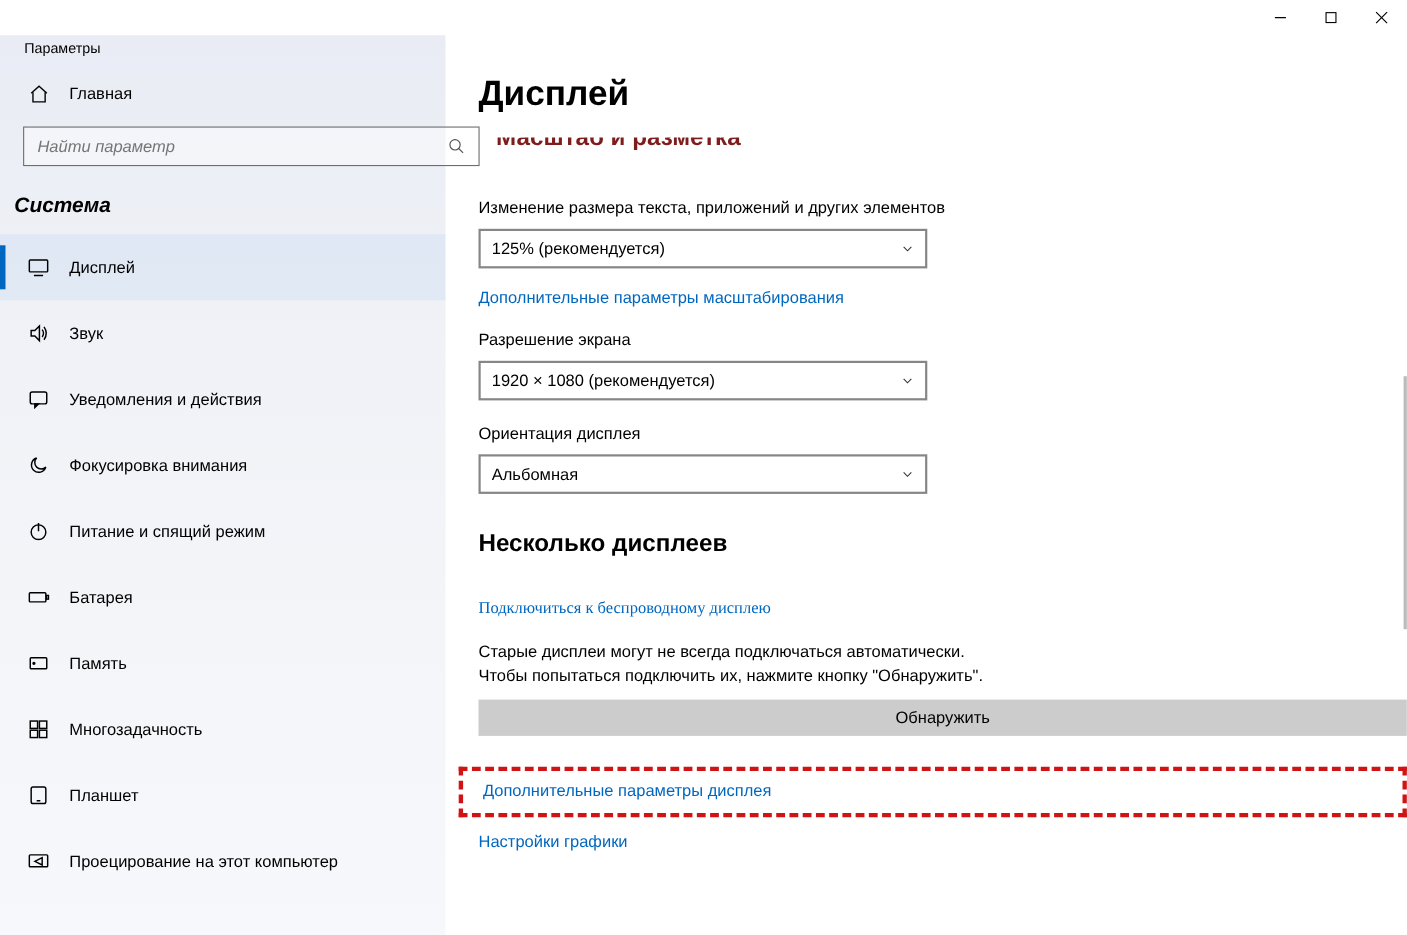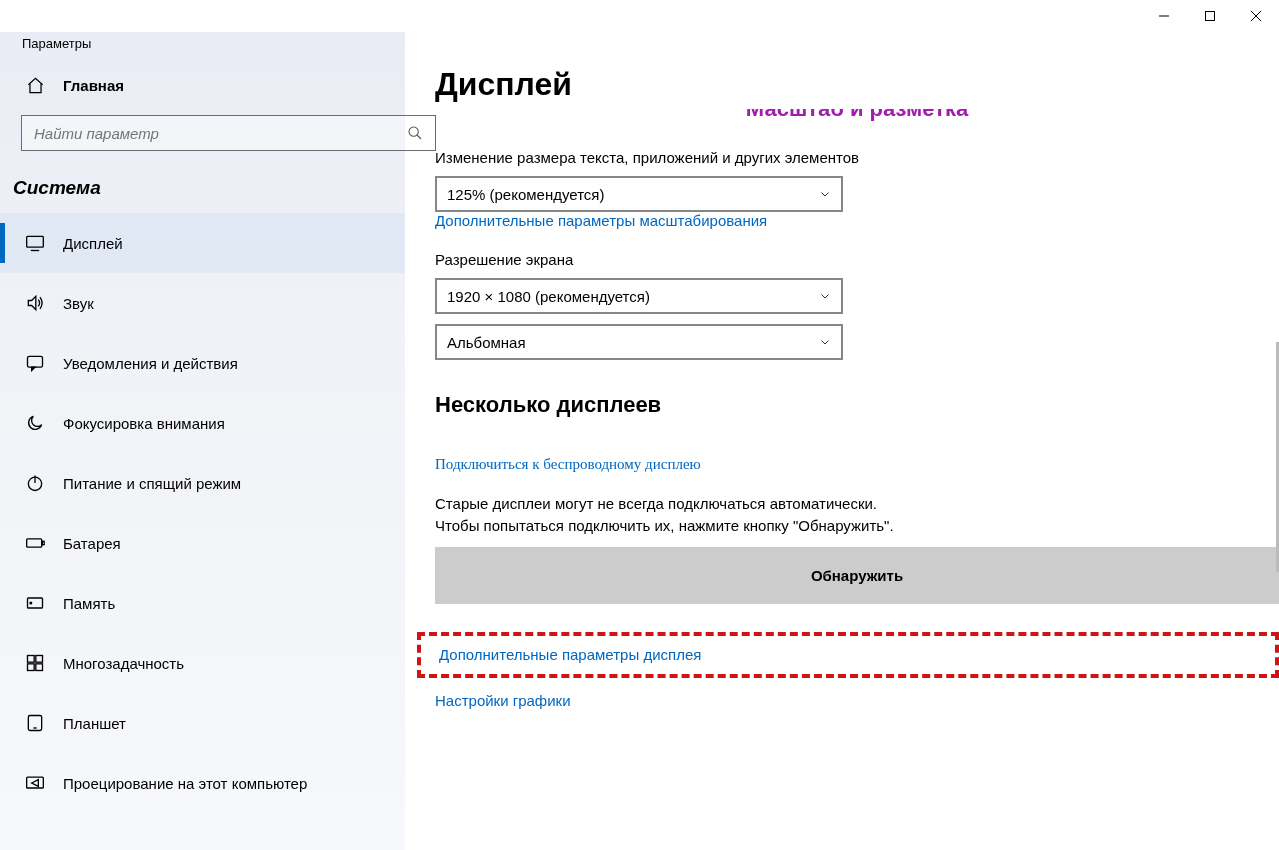--- a/index.html
+++ b/index.html
@@ -56,21 +56,20 @@
     padding: 4px 22px 14px 22px;
     font-size: 13px;
     color: #000;
   }
   .home-row {
     display: flex;
     align-items: center;
     gap: 18px;
     padding: 10px 25px;
     font-size: 15px;
-    font-weight: bold;
   }
   .icon-slot {
     width: 20px;
     height: 20px;
     display: inline-flex;
     align-items: center;
     justify-content: center;
   }
   .search-wrap {
     padding: 10px 21px 16px 21px;
@@ -138,28 +137,27 @@
     position: relative;
   }
   .page-title {
     font-size: 32px;
     font-weight: 600;
     margin: 0 0 4px 0;
   }
   .cut-heading {
     font-size: 22px;
     font-weight: 600;
-    color: #a21caf;
-    margin: 0;
+    color: #7f1d1d;
+    margin: 16px;
     height: 20px;
     overflow: hidden;
     line-height: 0px;
     position: relative;
     top: 2px;
-    text-align: center;
   }
   .section-heading {
     font-size: 22px;
     font-weight: 600;
     margin: 32px 0 18px 0;
   }
   .label {
     font-size: 15px;
     color: #000;
     margin-top: 22px;
@@ -177,35 +175,35 @@
     font-size: 15px;
     background: #fff;
   }
   .combo .chev {
     font-size: 12px;
     color: #333;
   }
   .link {
     color: #0067c0;
     font-size: 15px;
+    margin-top: 18px;
     display: inline-block;
   }
   .para {
     font-size: 15px;
     margin-top: 20px;
     line-height: 1.45;
   }
   .btn-gray {
     margin-top: 10px;
-    padding: 20px 18px;
+    padding: 8px 18px;
     background: #cccccc;
     border: none;
     font-size: 15px;
     color: #000;
-    font-weight: bold;
   }
   .highlight-box {
     border: 4px dashed #d01414;
     padding: 10px 160px 10px 18px;
     display: inline-block;
     margin-top: 28px;
     margin-left: -18px;
   }
   .highlight-box .lnk {
     color: #0067c0;
@@ -390,20 +388,21 @@
       <div class="label">Разрешение экрана</div>
       <div class="combo">
         <span>1920 × 1080 (рекомендуется)</span>
         <span class="chev">
           <svg width="12" height="12" viewBox="0 0 24 24" fill="none" stroke="#333" stroke-width="2">
               <polyline points="5 9 12 16 19 9"></polyline>
             </svg>
         </span>
       </div>
 
+      <div class="label">Ориентация дисплея</div>
       <div class="combo">
         <span>Альбомная</span>
         <span class="chev">
           <svg width="12" height="12" viewBox="0 0 24 24" fill="none" stroke="#333" stroke-width="2">
               <polyline points="5 9 12 16 19 9"></polyline>
             </svg>
         </span>
       </div>
 
       <h2 class="section-heading">Несколько дисплеев</h2>

